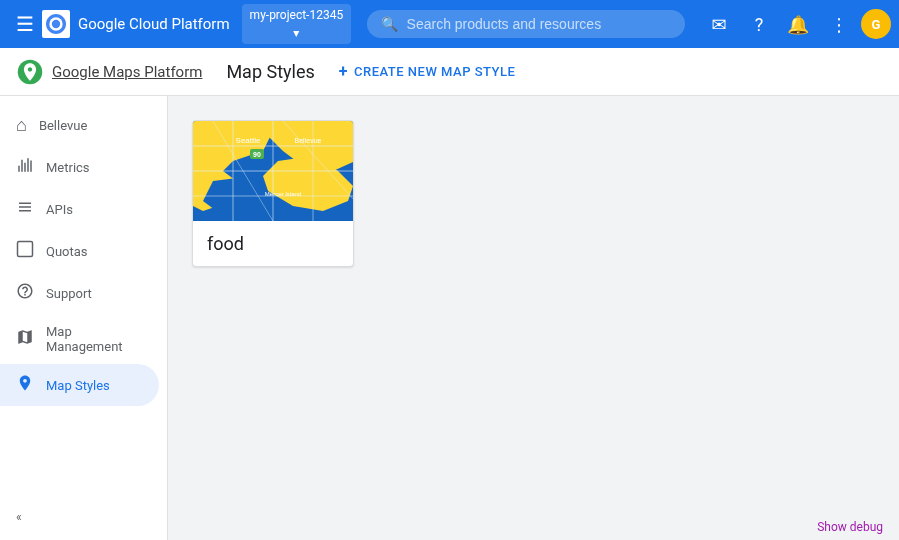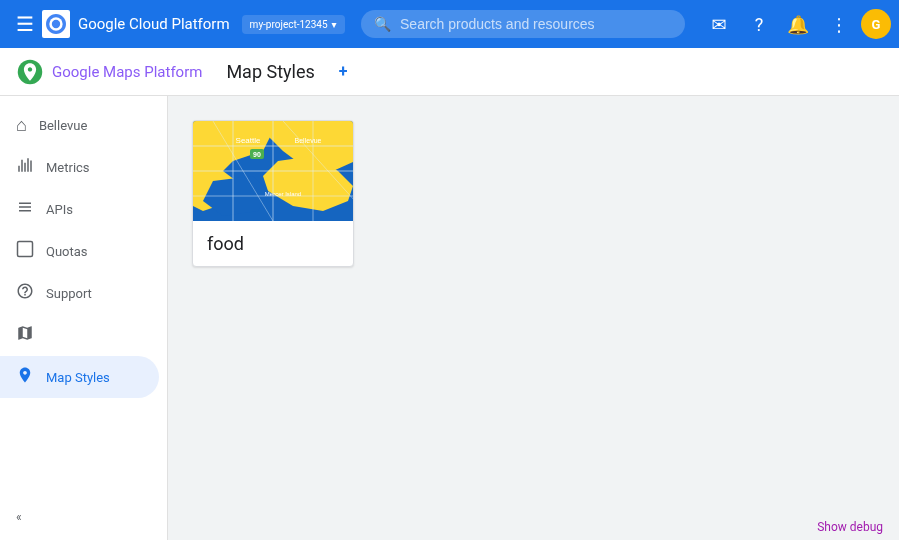--- a/index.html
+++ b/index.html
@@ -27,21 +27,22 @@
       font-size: 10px; font-weight: bold; color: #1a73e8;
     }
     .top-bar .brand-name { font-size: 15px; font-weight: 400; color: white; }
     .top-bar .project-selector {
       display: flex; align-items: center; gap: 4px;
       background: rgba(255,255,255,0.15);
       border-radius: 4px;
       padding: 4px 8px;
       margin-left: 12px;
       cursor: pointer;
-      font-size: 10px;
+      font-size: 12px;
+      flex-direction: column;
     }
     .top-bar .search-bar {
       flex: 1;
       margin: 0 16px;
       display: flex;
       align-items: center;
       background: rgba(255,255,255,0.2);
       border-radius: 24px;
       padding: 6px 14px;
       color: rgba(255,255,255,0.8);
@@ -82,21 +83,21 @@
       height: 48px;
       padding: 0 16px;
       position: fixed;
       top: 48px; left: 0; right: 0;
       z-index: 99;
       border-bottom: 1px solid #e0e0e0;
       gap: 24px;
     }
     .sub-header .sub-brand {
       display: flex; align-items: center; gap: 8px;
-      font-size: 15px; font-weight: 400; color: #8b5cf6;
+      font-size: 15px; font-weight: 400; color: #404040; text-decoration: underline;
     }
     .sub-header .sub-brand .map-logo {
       width: 28px; height: 28px;
     }
     .sub-header .page-title { font-size: 18px; color: #202124; font-weight: 400; }
     .sub-header .create-btn {
       display: flex; align-items: center; gap: 6px;
       color: #1a73e8;
       font-size: 13px;
       cursor: pointer;
@@ -227,20 +228,21 @@
   <div class="sub-brand">
     <svg class="map-logo" viewBox="0 0 32 32" xmlns="http://www.w3.org/2000/svg">
       <circle cx="16" cy="16" r="14" fill="#34a853"></circle>
       <path d="M16 6C12.1 6 9 9.1 9 13c0 5.5 7 13 7 13s7-7.5 7-13c0-3.9-3.1-7-7-7zm0 9.5c-1.4 0-2.5-1.1-2.5-2.5S14.6 10.5 16 10.5 18.5 11.6 18.5 13 17.4 15.5 16 15.5z" fill="white"></path>
     </svg>
     <span>Google Maps Platform</span>
   </div>
   <span class="page-title">Map Styles</span>
   <div class="create-btn">
     <span style="font-size:16px; font-weight:bold;">+</span>
+    <span>CREATE NEW MAP STYLE</span>
   </div>
 </div>
 
 <div class="main-layout">
 
   <div class="sidebar">
     <div class="sidebar-item">
       <span class="s-icon">⌂</span>
       <span>Bellevue</span>
     </div>
@@ -276,20 +278,21 @@
           </svg>
       </span>
       <span>Support</span>
     </div>
     <div class="sidebar-item">
       <span class="s-icon">
         <svg width="18" height="18" viewBox="0 0 24 24" fill="#5f6368">
             <path d="M20.5 3l-.16.03L15 5.1 9 3 3.36 4.9c-.21.07-.36.25-.36.48V20.5c0 .28.22.5.5.5l.16-.03L9 18.9l6 2.1 5.64-1.9c.21-.07.36-.25.36-.48V3.5c0-.28-.22-.5-.5-.5zM15 19l-6-2.11V5l6 2.11V19z"></path>
           </svg>
       </span>
+      <span>Map Management</span>
     </div>
     <div class="sidebar-item active">
       <span class="s-icon" style="color:#1a73e8;">
         <svg width="18" height="18" viewBox="0 0 24 24" fill="#1a73e8">
             <path d="M12 2C8.13 2 5 5.13 5 9c0 5.25 7 13 7 13s7-7.75 7-13c0-3.87-3.13-7-7-7zm0 9.5c-1.38 0-2.5-1.12-2.5-2.5s1.12-2.5 2.5-2.5 2.5 1.12 2.5 2.5-1.12 2.5-2.5 2.5z"></path>
           </svg>
       </span>
       <span style="color:#1a73e8;">Map Styles</span>
     </div>
 

